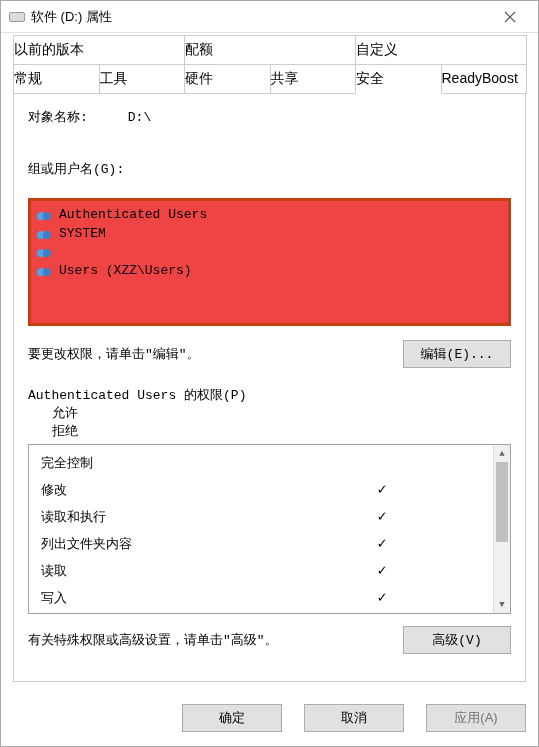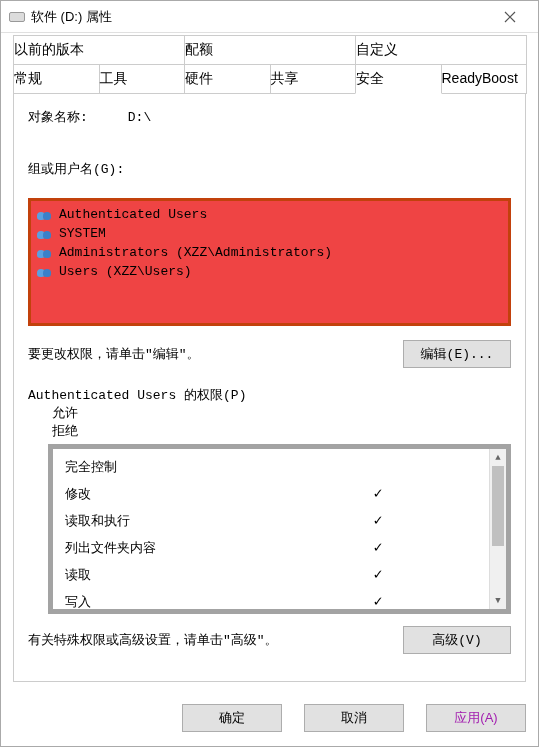--- a/index.html
+++ b/index.html
@@ -124,25 +124,24 @@
   }
   .perm-header {
     display: flex;
     font-size: 13px;
     margin-bottom: 4px;
     flex-direction: column;
   }
   .perm-header .ph-name { flex: 1; }
   .perm-header .ph-col { width: 74px; text-align: center; }
   .perm-box {
-    border: 5px solid #a3a3a3;
+    border: 1px solid #a3a3a3;
     height: 170px;
     display: flex;
     margin-bottom: 12px;
-    margin-left: 20px;
   }
   .perm-list {
     flex: 1;
     padding: 4px 0 4px 12px;
   }
   .perm-row {
     display: flex;
     align-items: center;
     height: 27px;
     font-size: 13px;
@@ -176,21 +175,21 @@
     align-items: center;
   }
   .advrow .spacer { flex: 1; }
   .footer {
     display: flex;
     justify-content: flex-end;
     gap: 10px;
     padding: 10px 12px 14px 12px;
   }
   .footer .btn { min-width: 100px; margin-left: 12px; }
-  .footer .btn.disabled { color: #a21caf; }
+  .footer .btn.disabled { color: #737373; }
   .check { font-weight: bold; }
 </style>
 </head>
 <body>
 
 <div class="window">
 
   <div class="titlebar">
     <div class="drive-icon"></div>
     <div class="title">软件 (D:) 属性</div>
@@ -229,21 +228,20 @@
         <div class="user-item">
           <span class="user-icon"></span>
           <span>Authenticated Users</span>
         </div>
         <div class="user-item">
           <span class="user-icon"></span>
           <span>SYSTEM</span>
         </div>
         <div class="user-item">
           <span class="user-icon"></span>
-          <span>Administrators (XZZ\Administrators)</span>
         </div>
         <div class="user-item">
           <span class="user-icon"></span>
           <span>Users (XZZ\Users)</span>
         </div>
       </div>
 
     <div class="editrow">
       <span class="label">要更改权限，请单击"编辑"。</span>
       <span class="spacer"></span>

